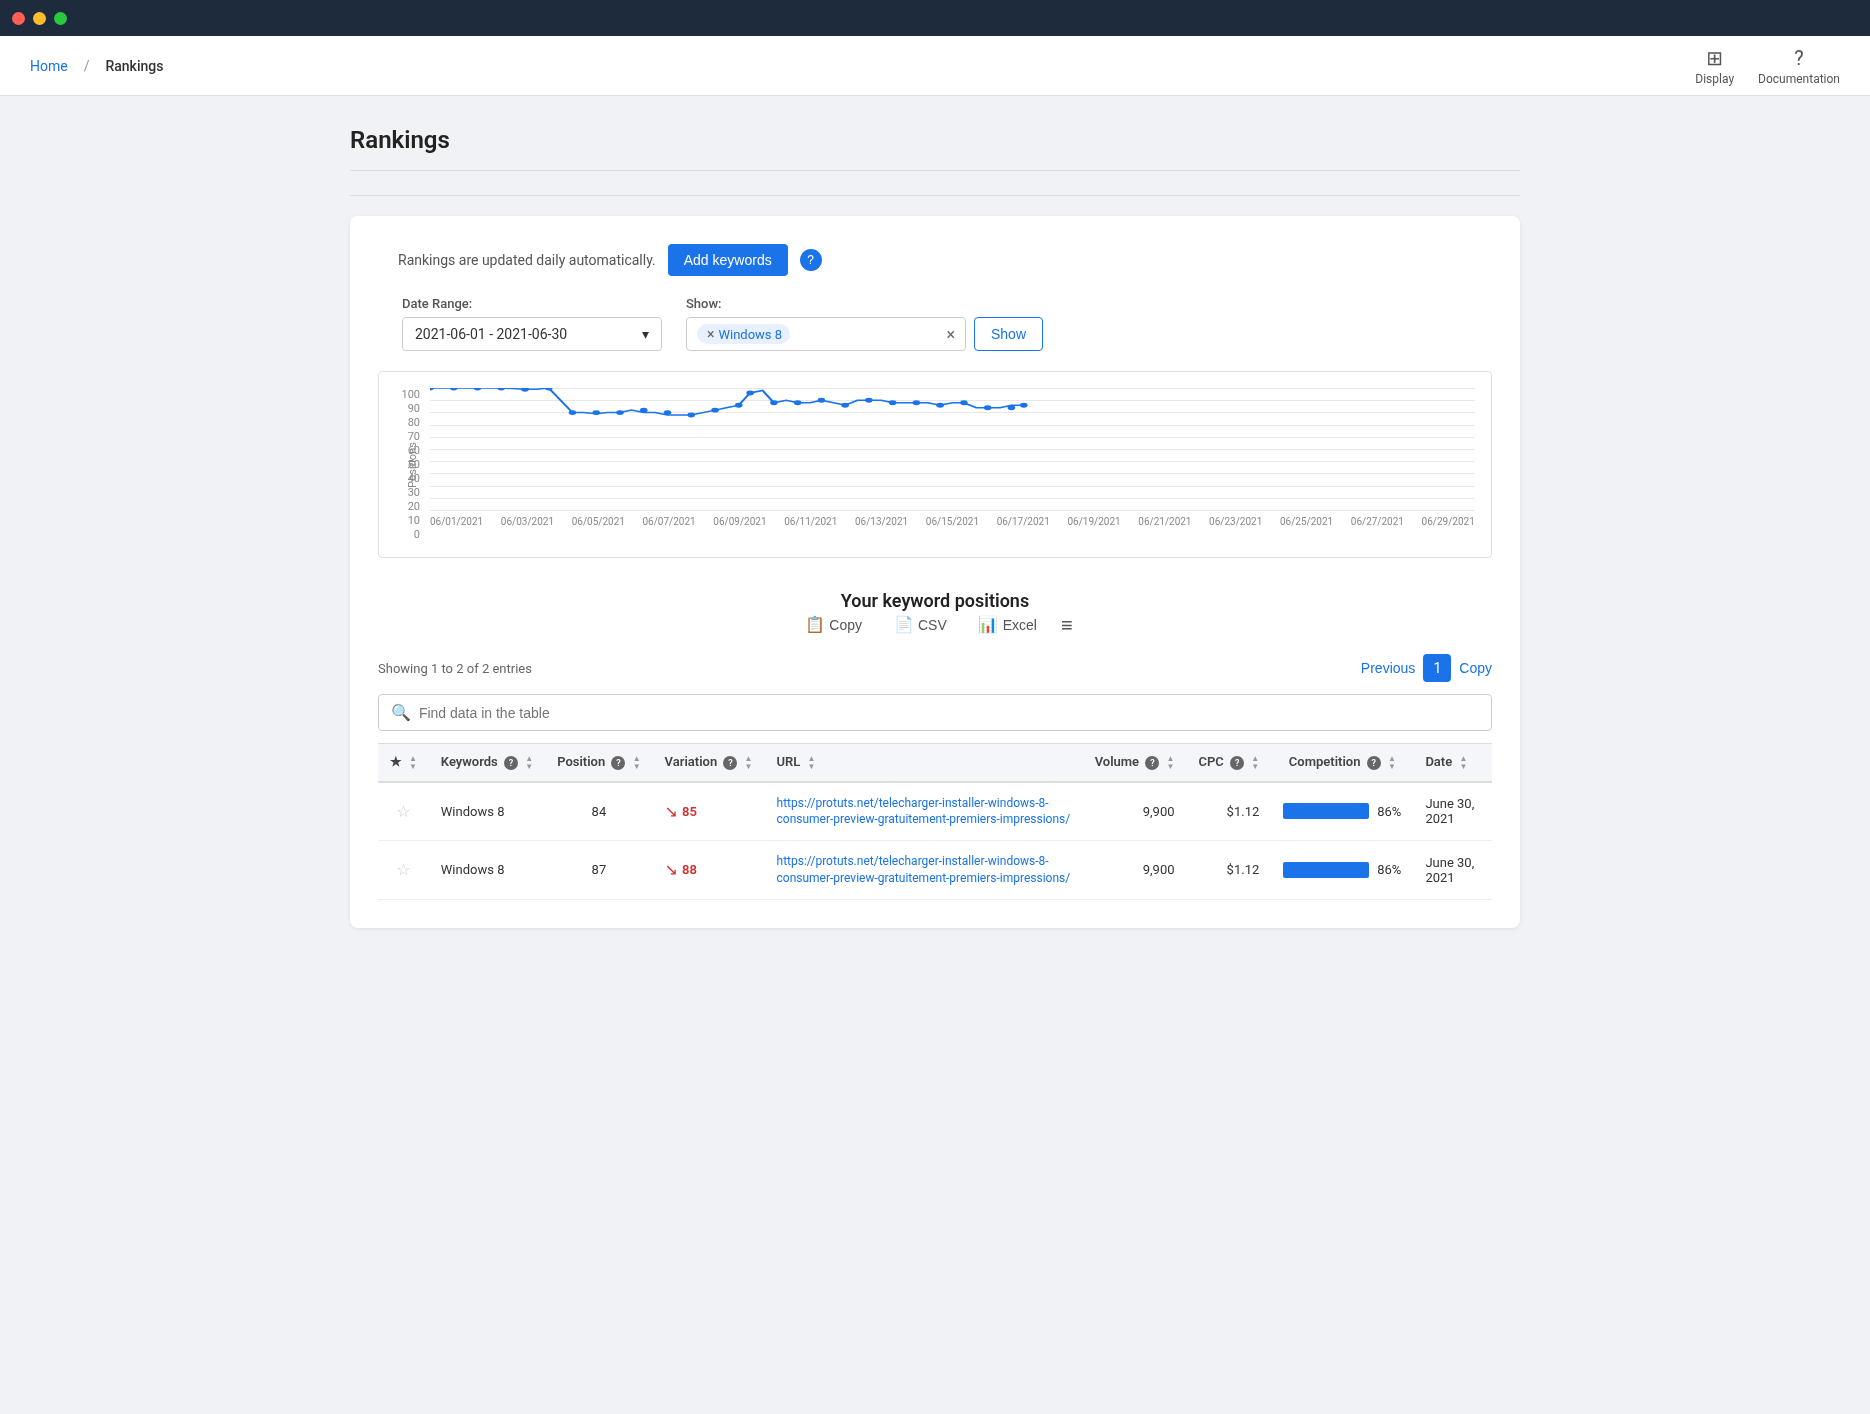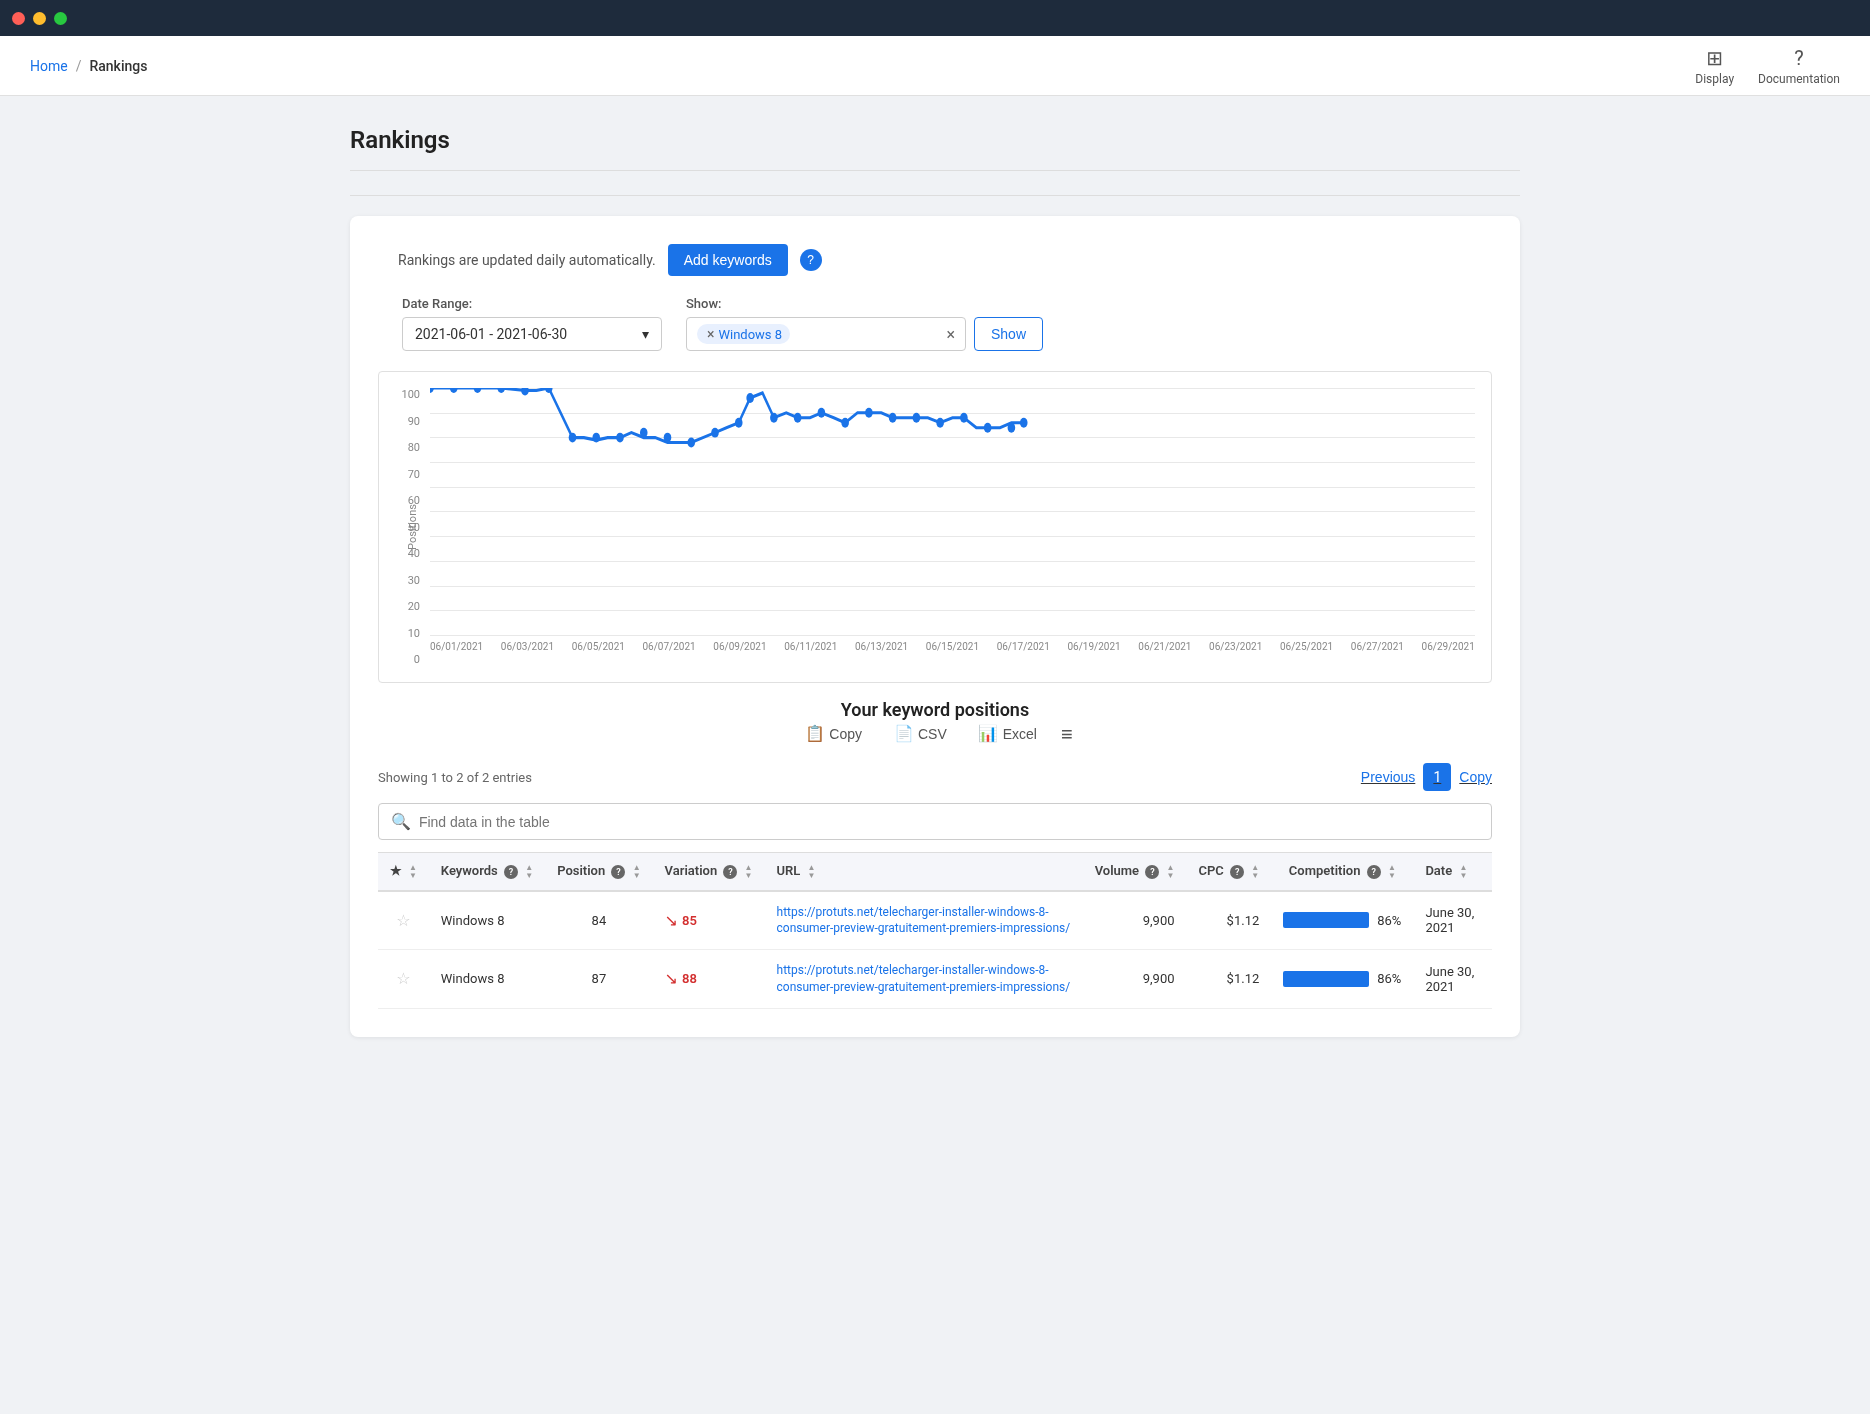--- a/index.html
+++ b/index.html
@@ -7,21 +7,21 @@
     
     
     .title-bar { background: #1e2b3c; height: 36px; display: flex; align-items: center; padding: 0 12px; gap: 8px; }
     .traffic-light { width: 13px; height: 13px; border-radius: 50%; }
     .tl-red { background: #ff5f57; }
     .tl-yellow { background: #ffbd2e; }
     .tl-green { background: #28c840; }
 
     
     .top-nav { background: #fff; border-bottom: 1px solid #e0e0e0; display: flex; align-items: center; justify-content: space-between; padding: 0 30px; height: 60px; }
-    .breadcrumb { display: flex; align-items: center; gap: 8px; font-size: 14px; }
+    .breadcrumb { display: flex; align-items: center; gap: 16px; font-size: 14px; }
     .breadcrumb a { color: #1a73e8; text-decoration: none; }
     .breadcrumb-sep { color: #999; }
     .breadcrumb-current { color: #333; font-weight: 500; }
     .nav-actions { display: flex; align-items: center; gap: 24px; }
     .nav-action-item { display: flex; flex-direction: column; align-items: center; gap: 2px; cursor: pointer; color: #555; font-size: 12px; }
     .nav-action-item .icon { font-size: 20px; }
 
     
     .main-content { padding: 30px 40px; max-width: 1250px; margin: 0 auto; }
     .page-title { font-size: 24px; font-weight: 600; color: #222; margin-bottom: 24px; border-bottom: 1px solid #ddd; padding-bottom: 16px; }
@@ -44,21 +44,21 @@
     .filter-group { display: flex; flex-direction: column; gap: 6px; }
     .filter-label { font-size: 13px; color: #555; font-weight: 500; }
     .date-range-select { display: flex; align-items: center; border: 1px solid #ccc; border-radius: 4px; padding: 8px 12px; background: #fff; cursor: pointer; font-size: 14px; gap: 8px; min-width: 260px; justify-content: space-between; }
     .show-input { display: flex; align-items: center; border: 1px solid #ccc; border-radius: 4px; padding: 6px 10px; background: #fff; min-width: 280px; gap: 6px; }
     .tag { display: flex; align-items: center; gap: 4px; background: #e8f0fe; color: #1a73e8; border-radius: 12px; padding: 2px 8px; font-size: 13px; }
     .tag-x { cursor: pointer; font-size: 14px; color: #666; margin-left: 2px; }
     .clear-x { cursor: pointer; color: #666; margin-left: auto; font-size: 16px; }
     .btn-show { border: 1px solid #1a73e8; color: #1a73e8; background: #fff; border-radius: 4px; padding: 8px 16px; font-size: 14px; cursor: pointer; }
 
     
-    .chart-container { border: 1px solid #e0e0e0; border-radius: 4px; padding: 16px; margin-bottom: 16px; position: relative; height: 312px; }
+    .chart-container { border: 1px solid #e0e0e0; border-radius: 4px; padding: 16px; margin-bottom: 32px; position: relative; height: 187px; }
     .chart-inner { display: flex; width: 100%; height: 100%; }
     .chart-y-axis { display: flex; flex-direction: column; justify-content: space-between; padding-right: 10px; font-size: 11px; color: #888; text-align: right; width: 35px; }
     .chart-area { flex: 1; position: relative; }
     .chart-grid { position: absolute; top: 0; left: 0; width: 100%; height: calc(100% - 30px); display: flex; flex-direction: column; justify-content: space-between; }
     .chart-grid-line { border-top: 1px solid #e8e8e8; width: 100%; }
     .chart-y-label { position: absolute; left: -40px; top: 50%; transform: translateY(-50%) rotate(-90deg); font-size: 11px; color: #888; white-space: nowrap; }
     .chart-x-labels { display: flex; justify-content: space-between; position: absolute; bottom: 14px; left: 0; width: 100%; font-size: 10px; color: #888; }
     svg.chart-svg { position: absolute; top: 0; left: 0; width: 100%; height: calc(100% - 30px); }
 
     
@@ -66,21 +66,21 @@
     .table-header-row { display: flex; align-items: center; justify-content: space-between; margin-bottom: 16px; flex-direction: column; }
     .table-title { font-size: 18px; font-weight: 600; color: #222; }
     .table-actions { display: flex; align-items: center; gap: 16px; }
     .table-action-btn { display: flex; align-items: center; gap: 4px; color: #555; font-size: 14px; cursor: pointer; background: none; border: none; padding: 4px 8px; }
     .table-action-btn .icon { font-size: 16px; }
     .table-action-menu { color: #555; font-size: 20px; cursor: pointer; }
 
     
     .table-meta-row { display: flex; align-items: center; justify-content: space-between; margin-bottom: 12px; }
     .showing-text { font-size: 13px; color: #666; }
-    .pagination { display: flex; align-items: center; gap: 8px; font-size: 14px; text-decoration: underline; }
+    .pagination { display: flex; align-items: center; gap: 8px; font-size: 14px; }
     .pagination-btn { color: #1a73e8; cursor: pointer; background: none; border: none; font-size: 14px; }
     .pagination-num { background: #1a73e8; color: #fff; border-radius: 4px; width: 28px; height: 28px; display: flex; align-items: center; justify-content: center; font-size: 14px; }
 
     
     .table-search { display: flex; align-items: center; border: 1px solid #ccc; border-radius: 4px; padding: 8px 12px; margin-bottom: 12px; gap: 8px; }
     .table-search input { border: none; outline: none; flex: 1; font-size: 14px; color: #999; }
     .search-icon-svg { color: #999; font-size: 16px; }
 
     
     .data-table { width: 100%; border-collapse: collapse; }

